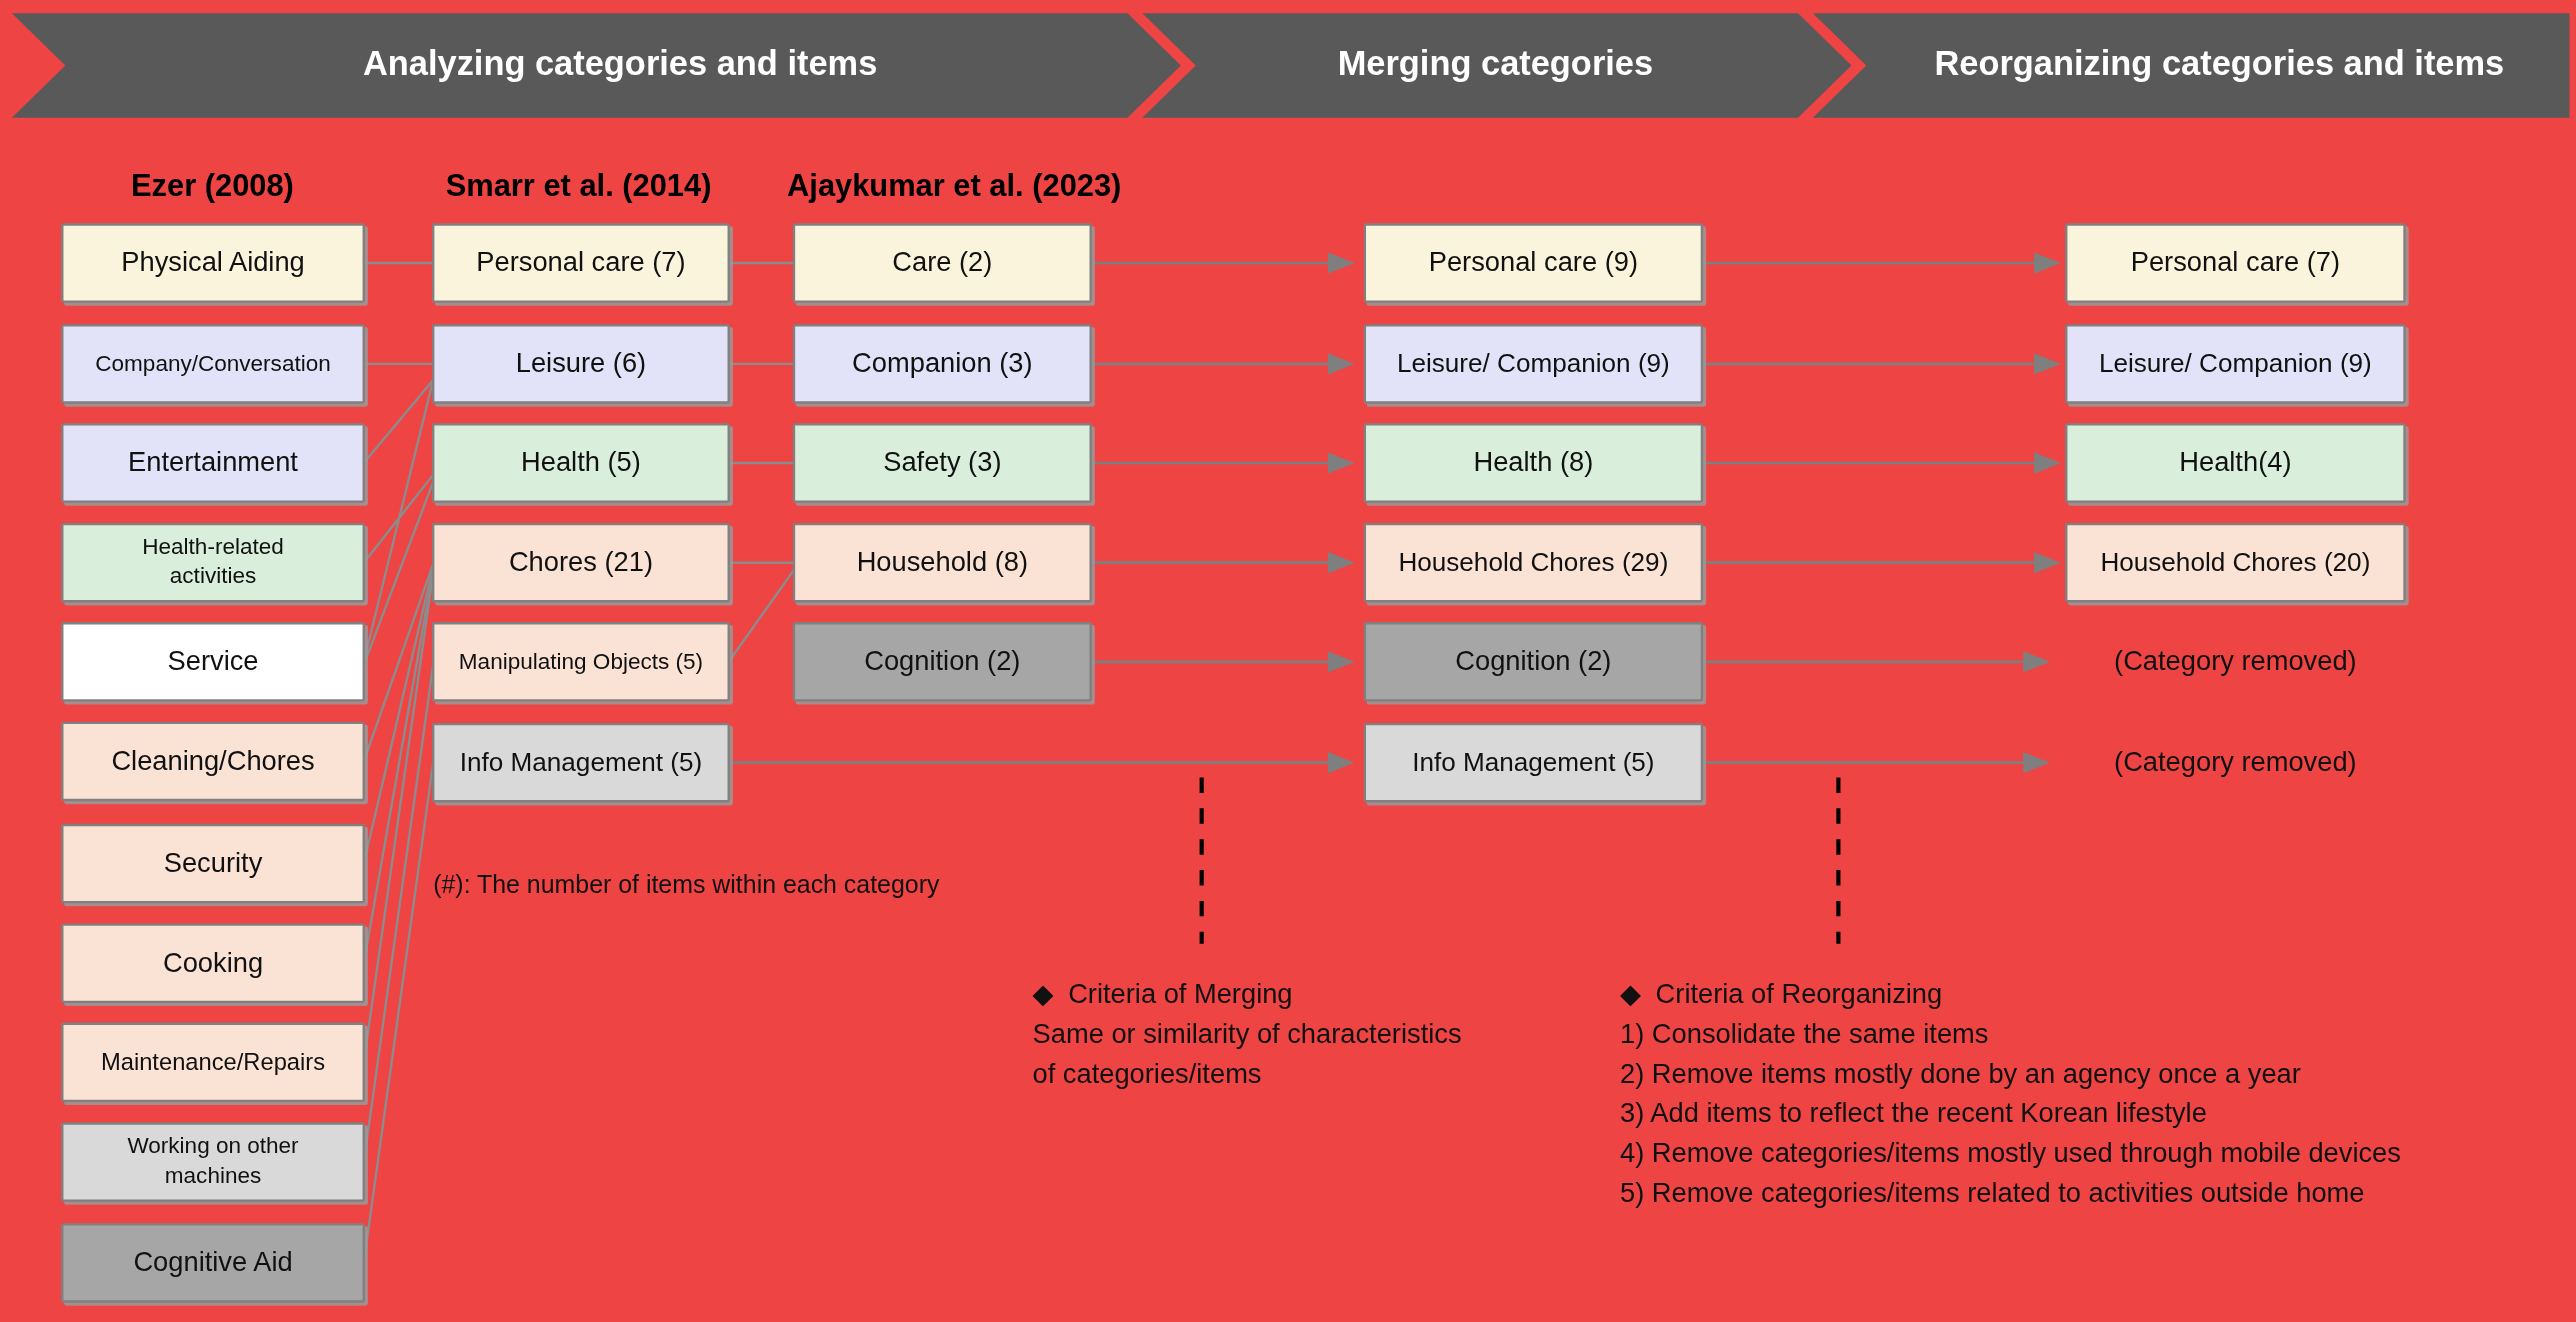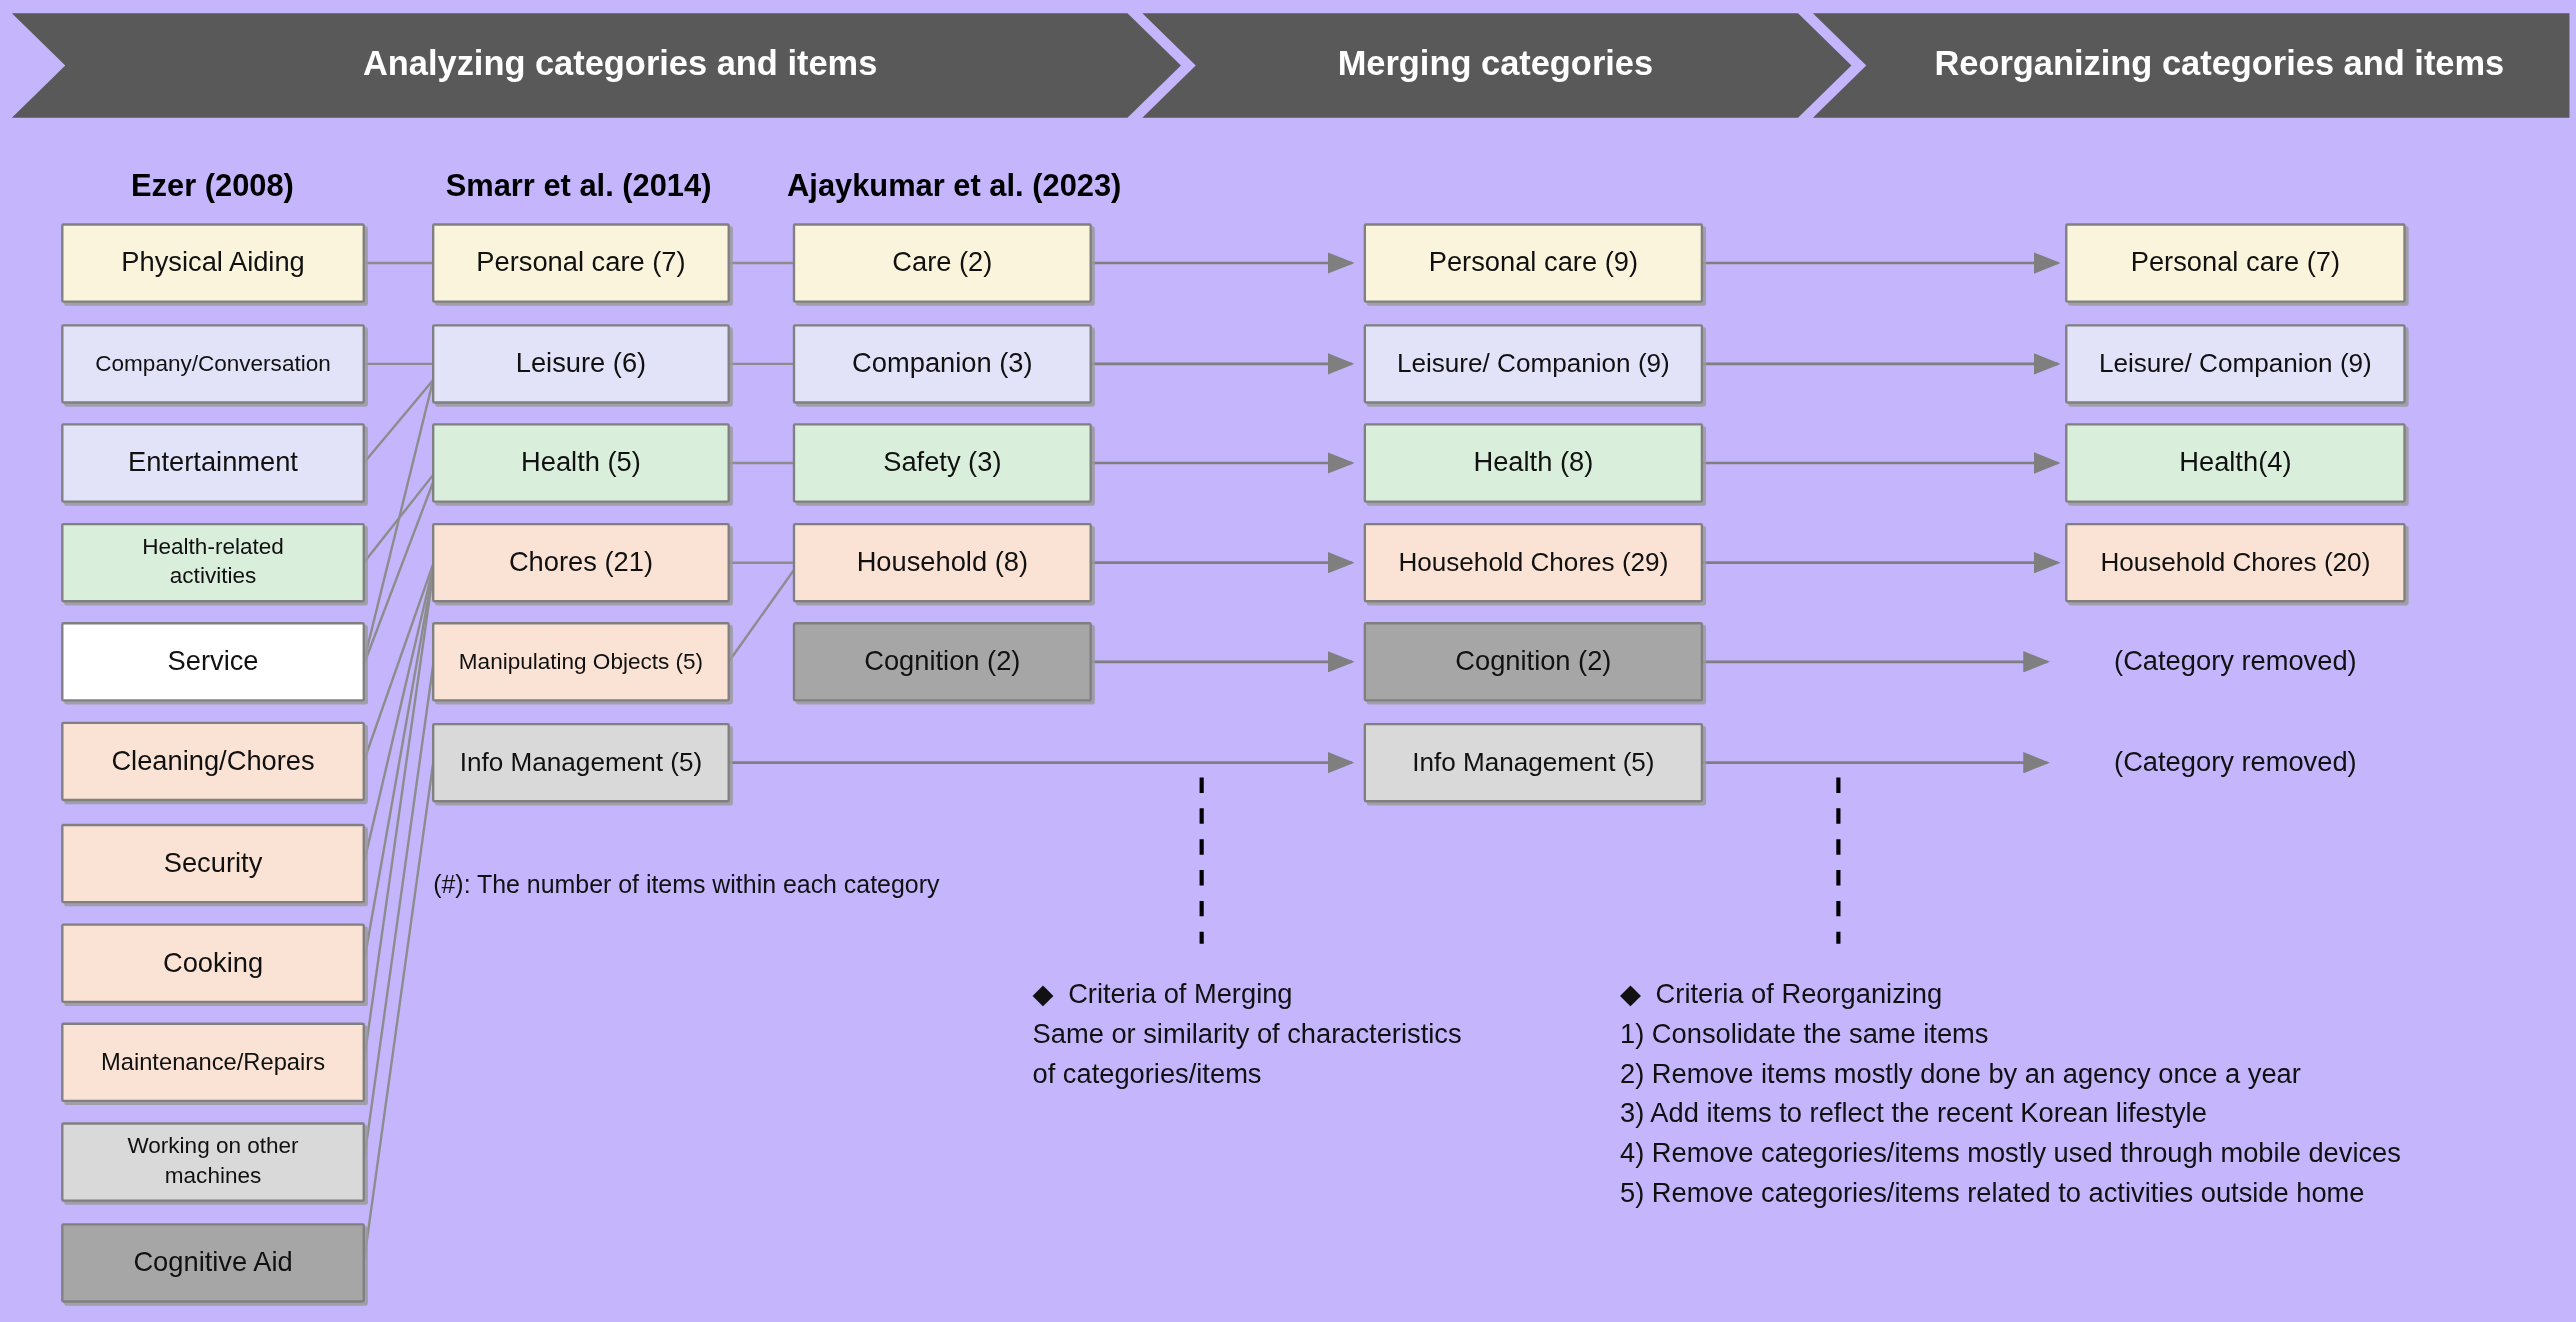--- a/index.html
+++ b/index.html
@@ -9,21 +9,21 @@
     background: #ffffff;
   }
   body {
     font-family: "Liberation Sans", sans-serif;
     color: #000000;
   }
   #stage {
     position: relative;
     width: 2576px;
     height: 1323px;
-    background: #c4b5fd;
+    background: #ef4444;
     overflow: hidden;
     text-align: right;
   }
   #diagram {
     position: absolute;
     left: 0;
     top: 0;
     width: 2576px;
     height: 1323px;
   }

